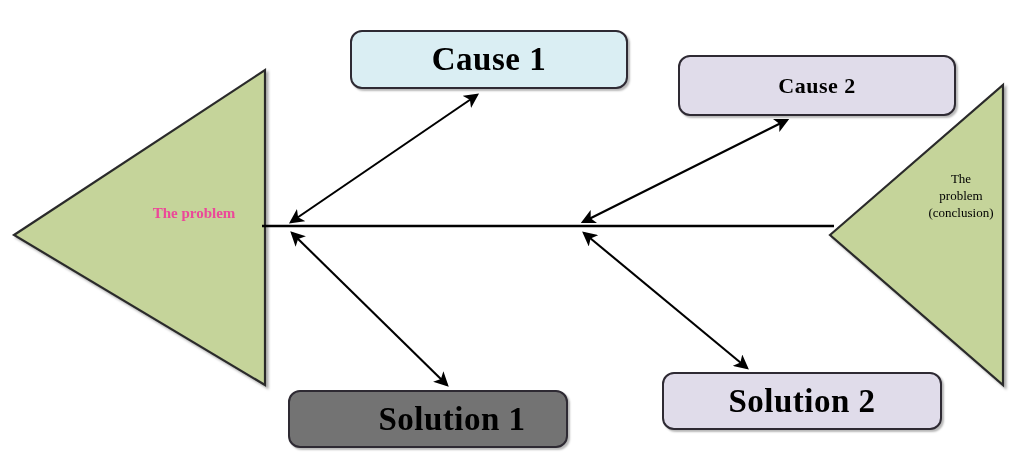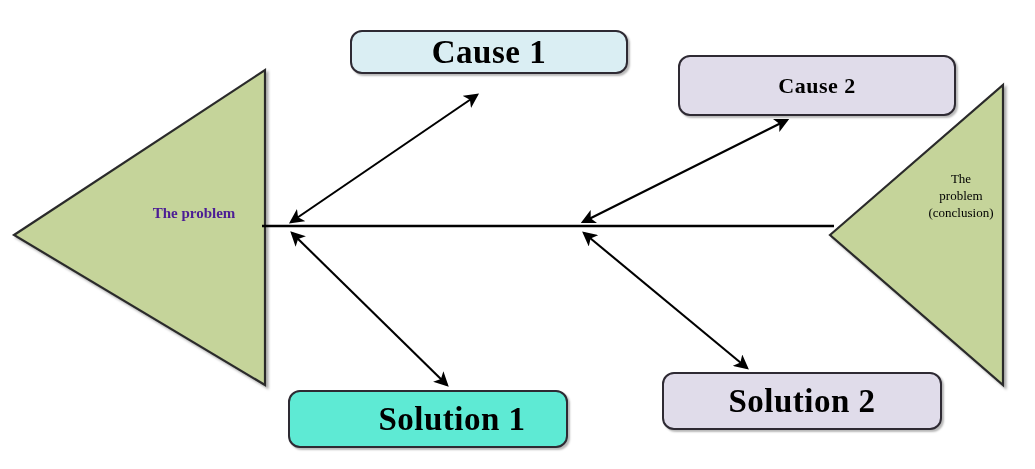--- a/index.html
+++ b/index.html
@@ -34,21 +34,21 @@
     align-items: center;
     justify-content: center;
     font-family: "Liberation Serif", "DejaVu Serif", serif;
     font-weight: bold;
     color: #000000;
     letter-spacing: 0.5px;
     box-shadow: 2px 2px 2px rgba(0,0,0,0.28);
   }
   .node-cause1 {
     left: 350px; top: 30px;
-    width: 278px; height: 44px;
+    width: 278px; height: 59px;
     font-size: 33px;
   }
   .node-cause2 {
     left: 678px; top: 55px;
     width: 278px; height: 61px;
     font-size: 22px;
   }
   .node-solution1 {
     left: 288px; top: 390px;
     width: 280px; height: 58px;
@@ -62,21 +62,21 @@
   .head-label {
     position: absolute;
     left: 128px;
     top: 204px;
     width: 132px;
     text-align: center;
     font-family: "Liberation Serif", "DejaVu Serif", serif;
     font-weight: bold;
     font-size: 15px;
     line-height: 1.28;
-    color: #4c1d95;
+    color: #ec4899;
     pointer-events: none;
   }
   .tail-label {
     position: absolute;
     left: 913px;
     top: 170px;
     width: 96px;
     text-align: center;
     font-family: "Liberation Serif", "DejaVu Serif", serif;
     font-weight: normal;
@@ -130,21 +130,21 @@
   </div>
 
   <div class="node-box node-cause1" style="background:#daeef3;">
     <span>Cause 1</span>
   </div>
 
   <div class="node-box node-cause2" style="background:#e0dcea;">
     <span>Cause 2</span>
   </div>
 
-  <div class="node-box node-solution1" style="background:#5eead4;padding-left:48px;">
+  <div class="node-box node-solution1" style="background:#737373;padding-left:48px;">
     <span>Solution 1</span>
   </div>
 
   <div class="node-box node-solution2" style="background:#e0dcea;">
     <span>Solution 2</span>
   </div>
 
 </div>
 
 </body></html>

